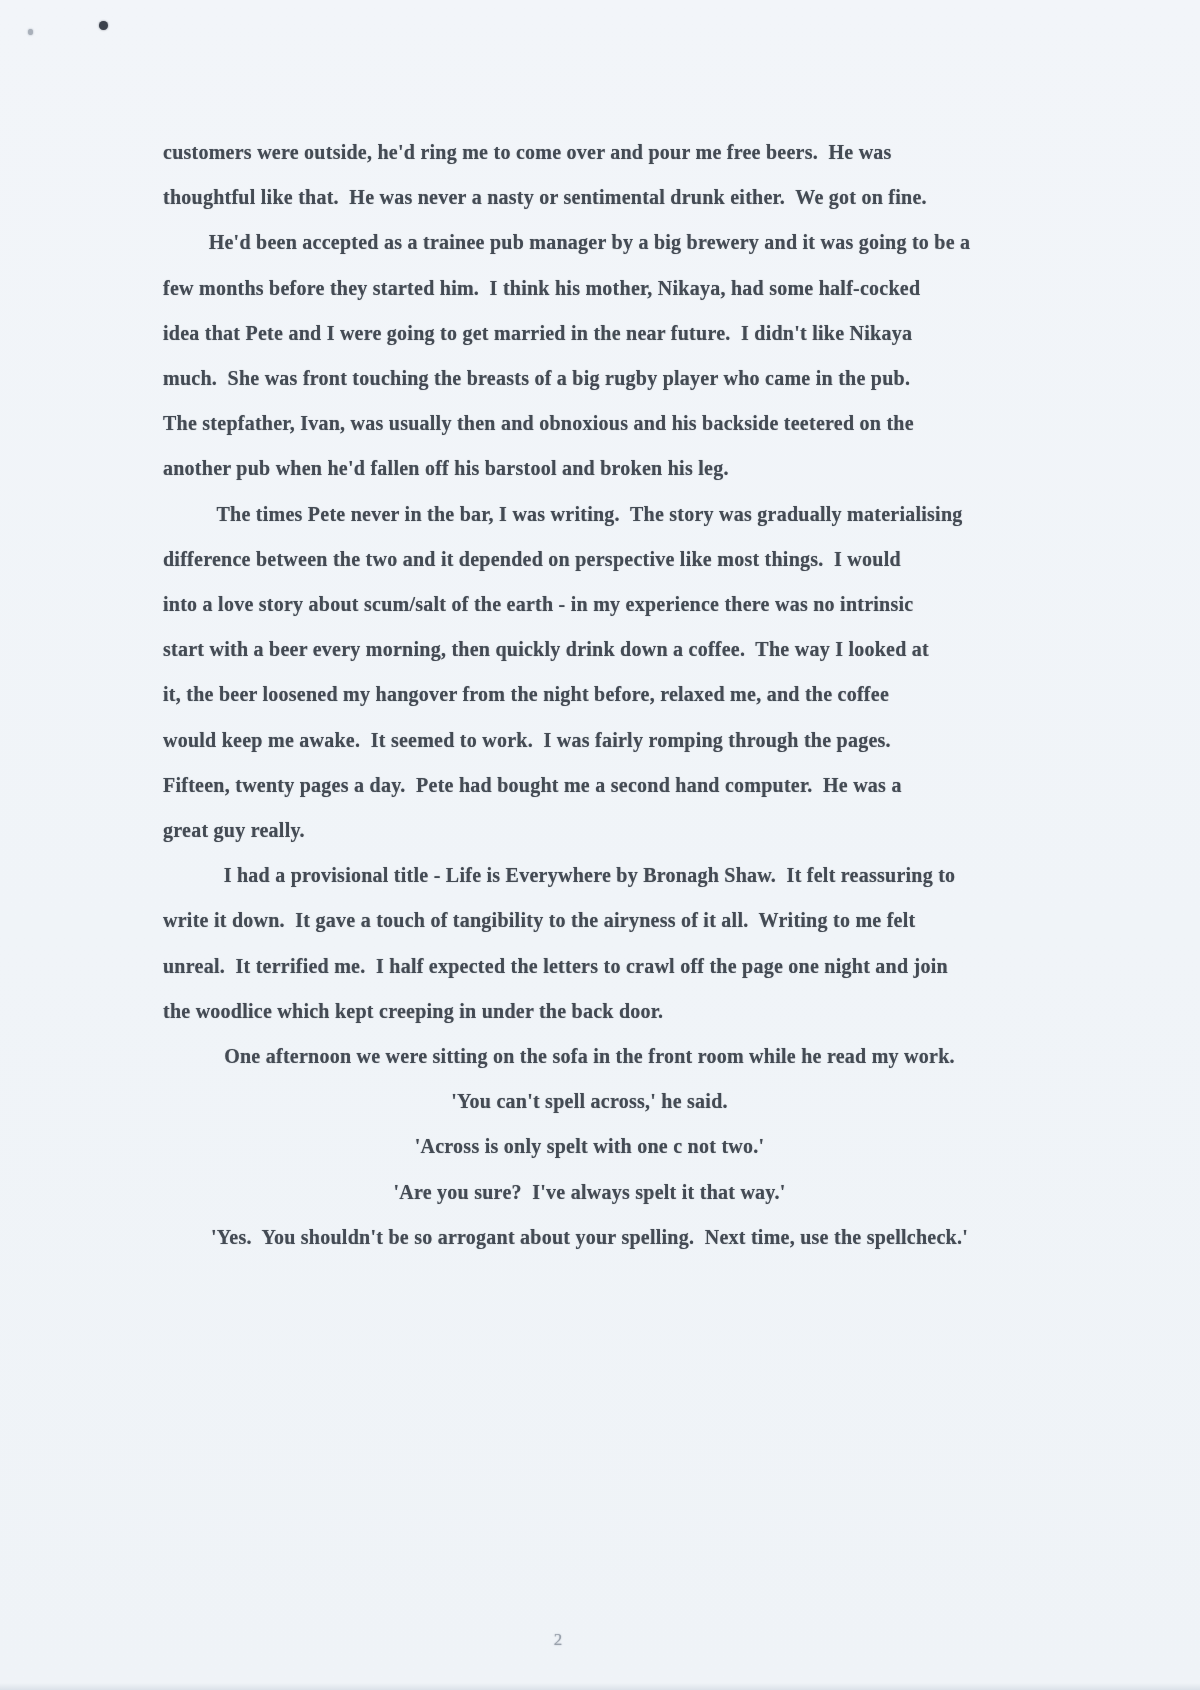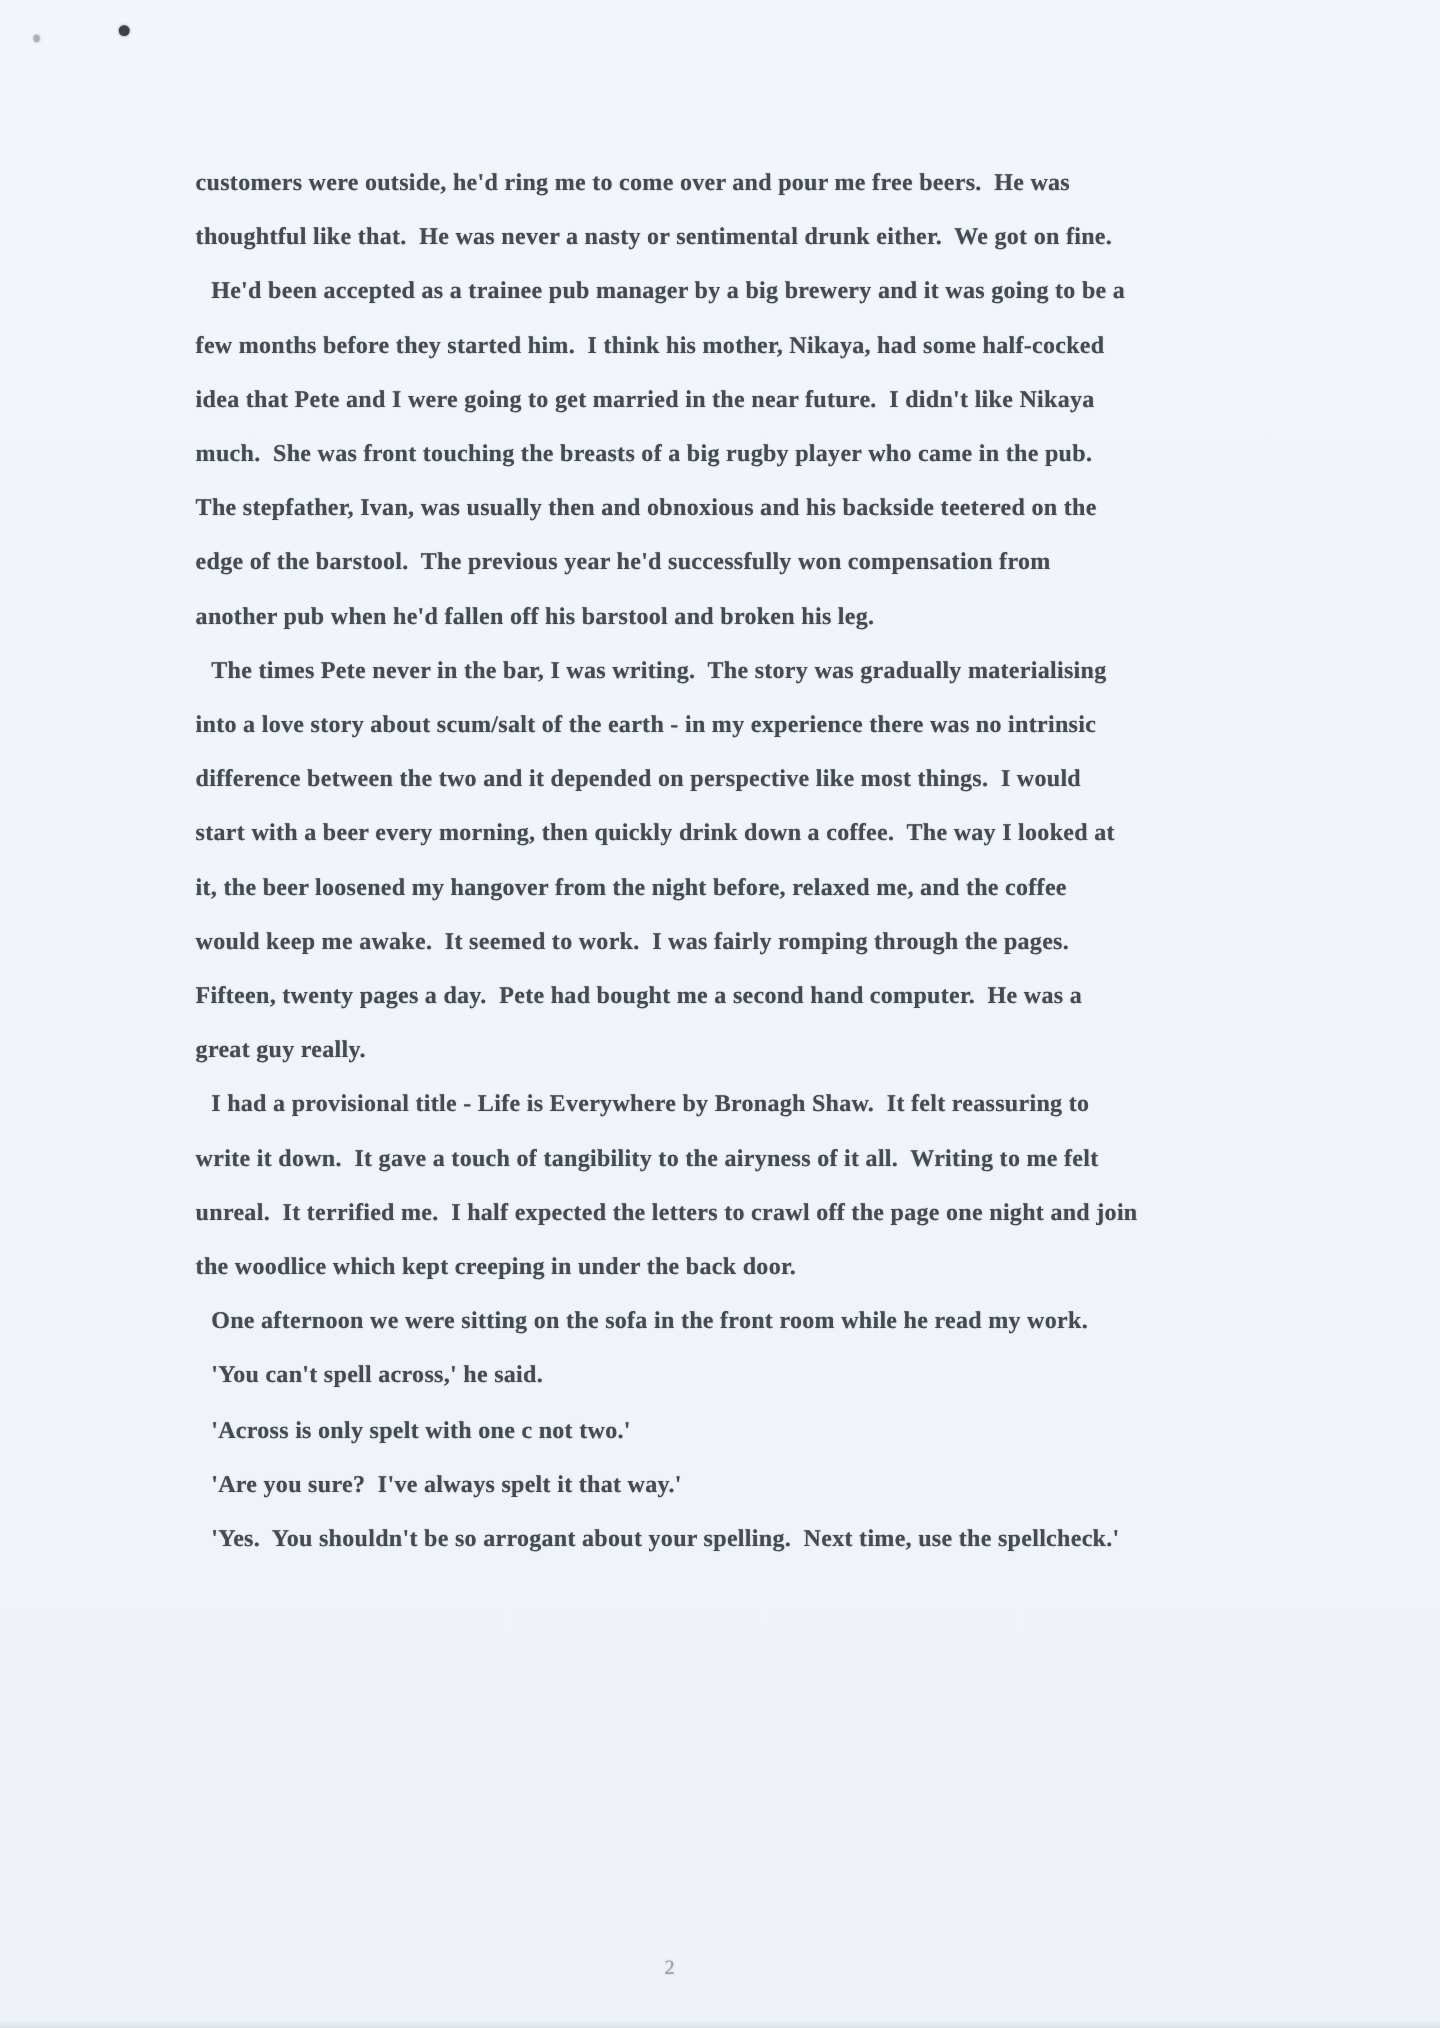--- a/index.html
+++ b/index.html
@@ -60,20 +60,21 @@
     white-space: pre;
     font-size: 20px;
     line-height: 45.2px;
     color: #444b54;
     letter-spacing: 0.25px;
     text-shadow: 0 0 1px rgba(68,75,84,0.55);
     font-weight: bold;
   }
   .line.indent {
     padding-left: 13px;
+    text-align: center;
   }
   .page-number {
     position: absolute;
     left: 548px;
     top: 1630px;
     width: 20px;
     text-align: center;
     font-size: 17px;
     color: #99a1ac;
     text-shadow: 0 0 1.5px rgba(150,158,170,0.8);
@@ -86,25 +87,24 @@
   <div class="speck speck-1"></div>
   <div class="speck speck-2"></div>
   <div class="text-block" id="text-block">
       <div class="line">customers were outside, he'd ring me to come over and pour me free beers.  He was</div>
       <div class="line">thoughtful like that.  He was never a nasty or sentimental drunk either.  We got on fine.</div>
       <div class="line indent">He'd been accepted as a trainee pub manager by a big brewery and it was going to be a</div>
       <div class="line">few months before they started him.  I think his mother, Nikaya, had some half-cocked</div>
       <div class="line">idea that Pete and I were going to get married in the near future.  I didn't like Nikaya</div>
       <div class="line">much.  She was front touching the breasts of a big rugby player who came in the pub.</div>
       <div class="line">The stepfather, Ivan, was usually then and obnoxious and his backside teetered on the</div>
-      <div class="line">edge of the barstool.  The previous year he'd successfully won compensation from</div>
       <div class="line">another pub when he'd fallen off his barstool and broken his leg.</div>
       <div class="line indent">The times Pete never in the bar, I was writing.  The story was gradually materialising</div>
+      <div class="line">difference between the two and it depended on perspective like most things.  I would</div>
       <div class="line">into a love story about scum/salt of the earth - in my experience there was no intrinsic</div>
-      <div class="line">difference between the two and it depended on perspective like most things.  I would</div>
       <div class="line">start with a beer every morning, then quickly drink down a coffee.  The way I looked at</div>
       <div class="line">it, the beer loosened my hangover from the night before, relaxed me, and the coffee</div>
       <div class="line">would keep me awake.  It seemed to work.  I was fairly romping through the pages.</div>
       <div class="line">Fifteen, twenty pages a day.  Pete had bought me a second hand computer.  He was a</div>
       <div class="line">great guy really.</div>
       <div class="line indent">I had a provisional title - Life is Everywhere by Bronagh Shaw.  It felt reassuring to</div>
       <div class="line">write it down.  It gave a touch of tangibility to the airyness of it all.  Writing to me felt</div>
       <div class="line">unreal.  It terrified me.  I half expected the letters to crawl off the page one night and join</div>
       <div class="line">the woodlice which kept creeping in under the back door.</div>
       <div class="line indent">One afternoon we were sitting on the sofa in the front room while he read my work.</div>

